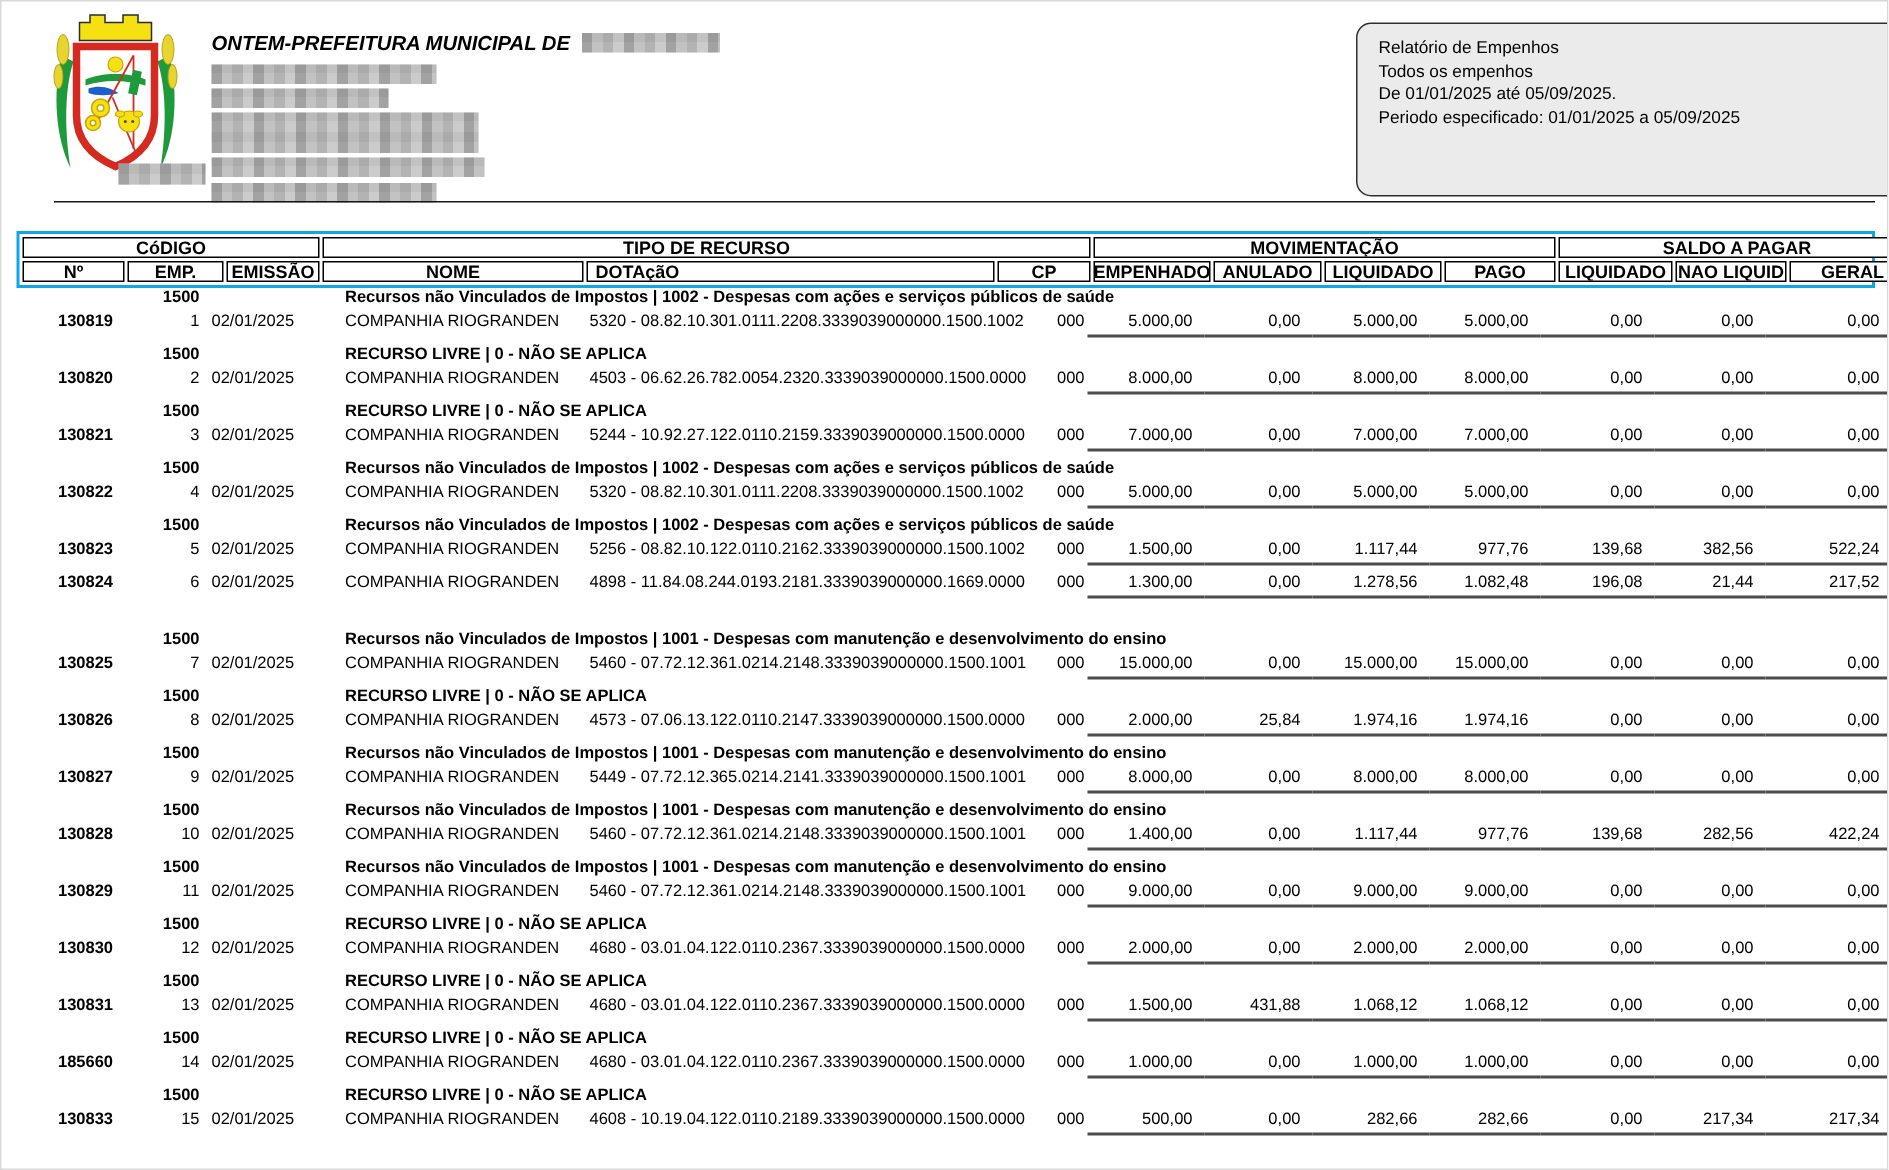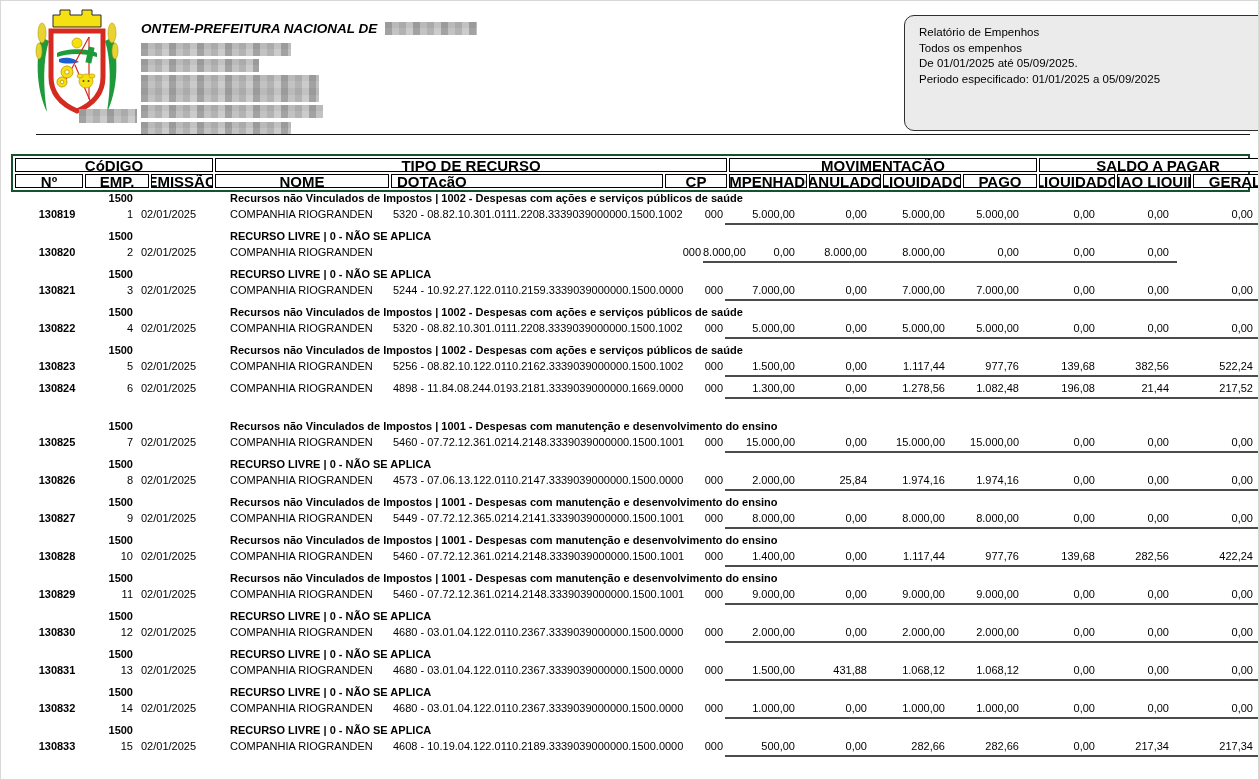--- a/index.html
+++ b/index.html
@@ -26,24 +26,24 @@
   .logo-banner{position:absolute;left:48px;top:102px;width:58px;height:14px;}
 
   .info-box{position:absolute;left:903px;top:14px;width:376px;height:116px;box-sizing:border-box;
             border:1px solid #2f2f2f;border-radius:10px;background:#ebebeb;
             padding:9px 14px;font-size:11.5px;line-height:15.5px;}
 
   .hr-divider{position:absolute;left:35px;top:133px;width:1214px;border-top:1.5px solid #171717;}
 
   
   .thead{position:absolute;left:10px;top:153px;width:1239px;box-sizing:border-box;
-         border:2px solid #14532d;background:#fff;padding:2px;
+         border:2px solid #0ea5e9;background:#fff;padding:2px;
          display:grid;gap:2px;
          grid-template-columns:68px 64px 62px 174px 272px 62px 78px 72px 78px 74px 76px 74px 84px;
-         grid-auto-rows:14px;font-size:15px;font-weight:bold;}
+         grid-auto-rows:14px;font-size:12px;font-weight:bold;}
   .hc{border:1px solid #000;background:#fff;display:flex;align-items:center;justify-content:center;
       white-space:nowrap;overflow:hidden;}
   .hc.left{justify-content:flex-start;padding-left:5px;}
   .sp3{grid-column:span 3;} .sp4{grid-column:span 4;}
 
   
   .tbody{position:absolute;left:22px;top:189px;width:1239px;font-size:11px;}
   .record{height:38px;}
   .gline{display:grid;grid-template-columns:110px 84px 1fr;height:16px;line-height:16px;
          font-weight:bold;white-space:nowrap;}
@@ -108,21 +108,21 @@
         <ellipse cx="61" cy="69" rx="3" ry="2"></ellipse>
       </g>
       <circle cx="52.5" cy="74" r="1" fill="#5a4a00"></circle>
         <circle cx="57.5" cy="74" r="1" fill="#5a4a00"></circle>
     </svg>
     <span class="redact logo-banner"></span>
   </div>
 
   <div class="org-block">
     <div class="org-title">
-      <span>ONTEM-PREFEITURA NACIONAL DE</span>
+      <span>ONTEM-PREFEITURA MUNICIPAL DE</span>
       <span class="redact" style="width:92px;"></span>
     </div>
     <div class="redact-lines">
       <span class="redact rl2"></span>
       <span class="redact rl3"></span>
       <span class="redact rl4"></span>
       <span class="redact rl5"></span>
       <span class="redact rl6"></span>
     </div>
   </div>
@@ -186,20 +186,21 @@
         <div class="gline">
           <div class="gcode">1500</div>
           <div></div>
           <div class="gname">RECURSO LIVRE | 0 - NÃO SE APLICA</div>
         </div>
         <div class="dline">
           <div class="c-n">130820</div>
           <div class="c-emp">2</div>
           <div class="c-date">02/01/2025</div>
           <div class="c-nome">COMPANHIA RIOGRANDEN</div>
+          <div class="c-dot">4503 -  06.62.26.782.0054.2320.3339039000000.1500.0000</div>
           <div class="c-cp">000</div>
           <div class="money">8.000,00</div>
           <div class="money">0,00</div>
           <div class="money">8.000,00</div>
           <div class="money">8.000,00</div>
           <div class="money">0,00</div>
           <div class="money">0,00</div>
           <div class="money">0,00</div>
         </div>
       </div>
@@ -452,21 +453,21 @@
         </div>
       </div>
 
       <div class="record">
         <div class="gline">
           <div class="gcode">1500</div>
           <div></div>
           <div class="gname">RECURSO LIVRE | 0 - NÃO SE APLICA</div>
         </div>
         <div class="dline">
-          <div class="c-n">130832</div>
+          <div class="c-n">185660</div>
           <div class="c-emp">14</div>
           <div class="c-date">02/01/2025</div>
           <div class="c-nome">COMPANHIA RIOGRANDEN</div>
           <div class="c-dot">4680 -  03.01.04.122.0110.2367.3339039000000.1500.0000</div>
           <div class="c-cp">000</div>
           <div class="money">1.000,00</div>
           <div class="money">0,00</div>
           <div class="money">1.000,00</div>
           <div class="money">1.000,00</div>
           <div class="money">0,00</div>

